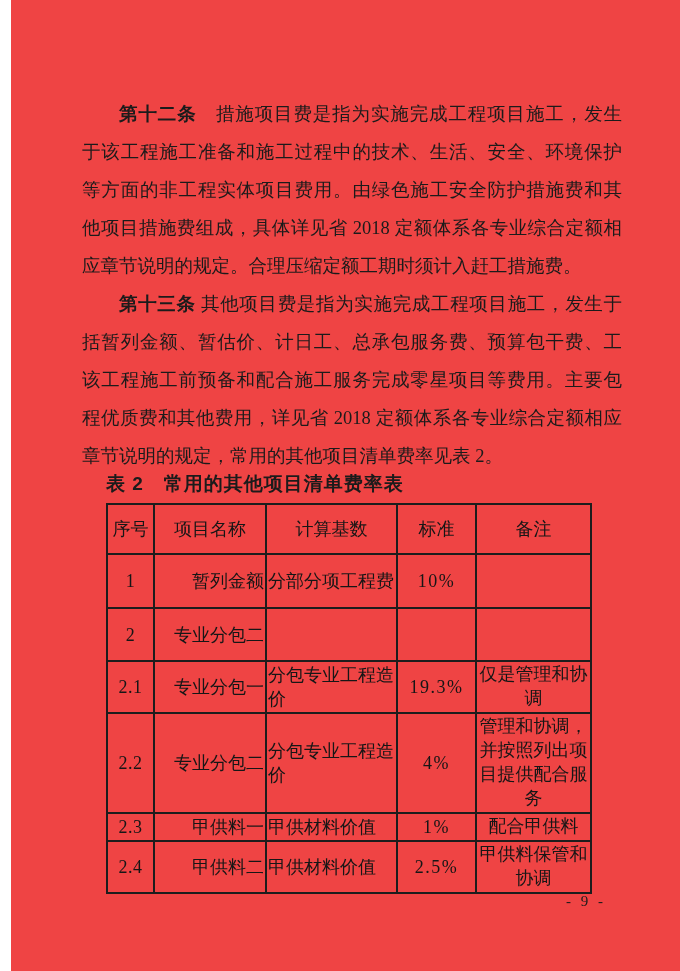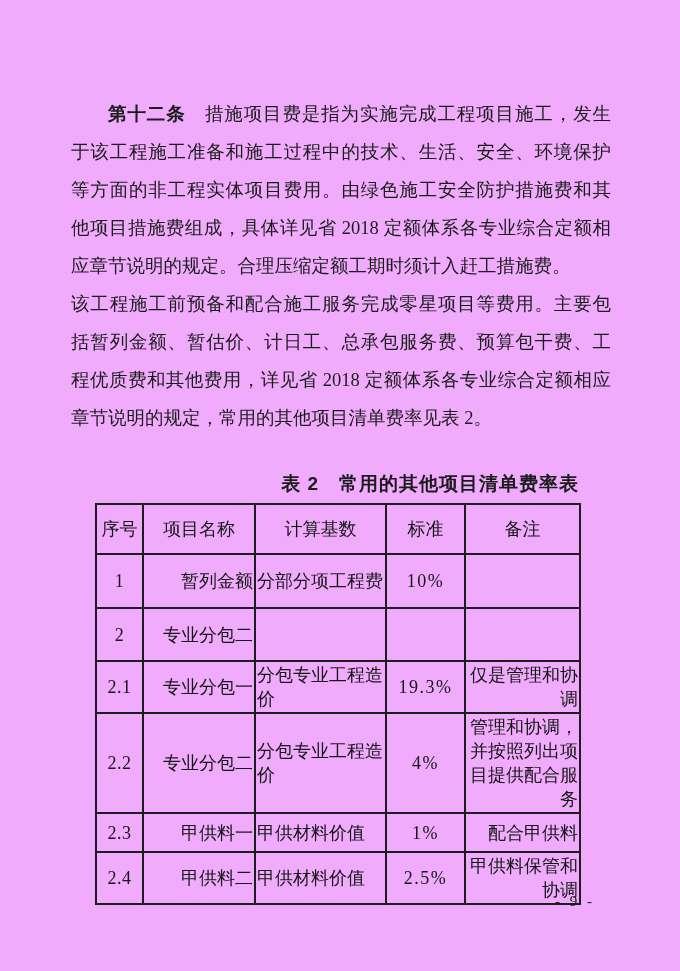--- a/index.html
+++ b/index.html
@@ -1,42 +1,42 @@
 <!DOCTYPE html>
 <html><head>
 <meta charset="utf-8">
 <style>
   html,body{margin:0;padding:0;}
   body{
     width:680px;height:971px;position:relative;
     background:#ffffff;color:#1b1b1b;
     font-family:"Liberation Serif","DejaVu Serif",serif;
   }
-  .sheet{position:absolute;inset:0;background:#f0abfc;}
+  .sheet{position:absolute;inset:0;background:#ef4444;margin-left:11px;}
 
   
   .text-block{
     position:absolute;left:71px;top:95px;width:540px;
     font-size:18.5px;line-height:38px;
   }
   .line{
     height:38px;overflow:hidden;
     text-align:justify;text-align-last:justify;
   }
   .line.short{text-align:left;text-align-last:left;}
   .line.first{text-indent:2em;}
   .head{
     font-family:"Liberation Sans","DejaVu Sans",sans-serif;
     font-weight:bold;
   }
 
   
   .tbl-title{
     position:absolute;left:95px;top:471px;width:484px;
-    text-align:right;font-weight:bold;font-size:19px;
+    text-align:left;font-weight:bold;font-size:19px;
     font-family:"Liberation Sans","DejaVu Sans",sans-serif;
     letter-spacing:1px;
   }
 
   
   table.fee{
     position:absolute;left:95px;top:503px;width:484px;
     border-collapse:collapse;table-layout:fixed;
   }
   table.fee th,table.fee td{
@@ -44,52 +44,53 @@
     font-weight:normal;font-size:18px;line-height:24px;
     padding:1px;vertical-align:middle;color:#161616;
   }
   table.fee th{text-align:center;line-height:22px;}
   table.fee th.h-no{padding:0 0;}
   .c-no{text-align:center;letter-spacing:0.5px;}
   .c-name{text-align:right;padding:0 4px 0 9px;}
   .c-base{text-align:left;padding:0 4px 0 9px;line-height:23px;}
   .c-rate{text-align:center;letter-spacing:1.5px;}
   .c-note{
-    text-align:right;font-size:14px;line-height:18px;
+    text-align:center;font-size:14px;line-height:18px;
     padding:2px 6px 2px 8px;
-    font-family:Liberation Serif, serif;
+    font-family:Liberation Mono, monospace;
   }
   tr.r-head{height:50px;}
   tr.r1{height:54px;}
   tr.r2{height:53px;}
   tr.r3{height:52px;}
   tr.r4{height:64px;}
-  tr.r5{height:39px;}
+  tr.r5{height:28px;}
   tr.r6{height:50px;border-radius:7px;}
 
   
   .page-num{
     position:absolute;left:540px;top:893px;width:70px;
     text-align:center;font-size:15px;letter-spacing:3px;
   }
 </style>
 </head>
 <body>
 
 <div class="sheet">
 
   <div class="text-block">
     <div class="line first"><span class="head">第十二条</span><span>　措施项目费是指为实施完成工程项目施工，发生</span></div>
     <div class="line">于该工程施工准备和施工过程中的技术、生活、安全、环境保护</div>
     <div class="line">等方面的非工程实体项目费用。由绿色施工安全防护措施费和其</div>
     <div class="line">他项目措施费组成，具体详见省 2018 定额体系各专业综合定额相</div>
     <div class="line short">应章节说明的规定。合理压缩定额工期时须计入赶工措施费。</div>
 
+    <div class="line first"><span class="head">第十三条</span><span> 其他项目费是指为实施完成工程项目施工，发生于</span></div>
+    <div class="line">括暂列金额、暂估价、计日工、总承包服务费、预算包干费、工</div>
     <div class="line">该工程施工前预备和配合施工服务完成零星项目等费用。主要包</div>
-    <div class="line">括暂列金额、暂估价、计日工、总承包服务费、预算包干费、工</div>
     <div class="line">程优质费和其他费用，详见省 2018 定额体系各专业综合定额相应</div>
     <div class="line short">章节说明的规定，常用的其他项目清单费率见表 2。</div>
   </div>
 
   <div class="tbl-title">表 2　常用的其他项目清单费率表</div>
 
   <table class="fee">
     <colgroup>
       <col style="width:47px">
         <col style="width:112px">

